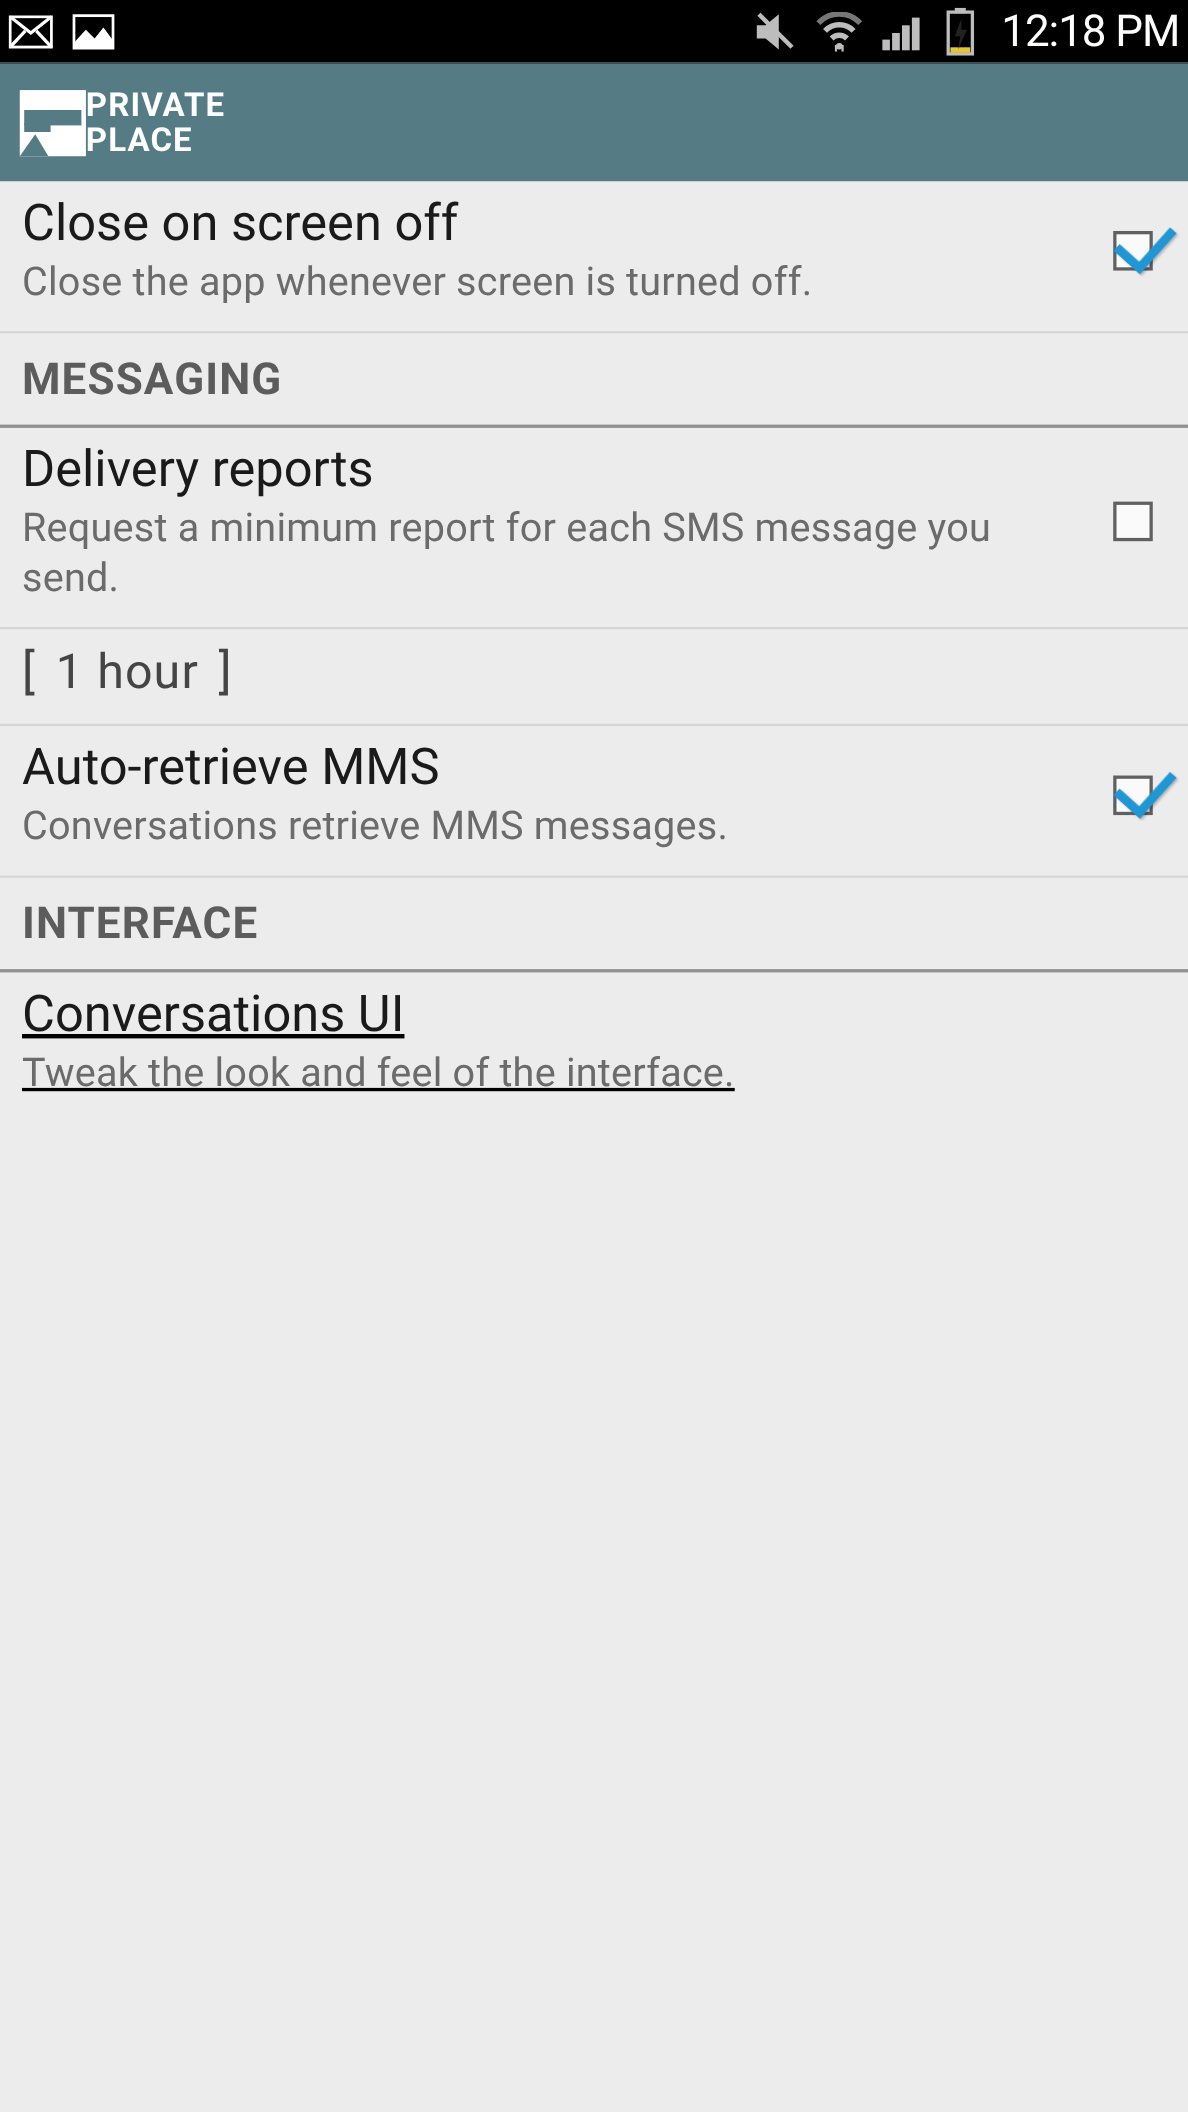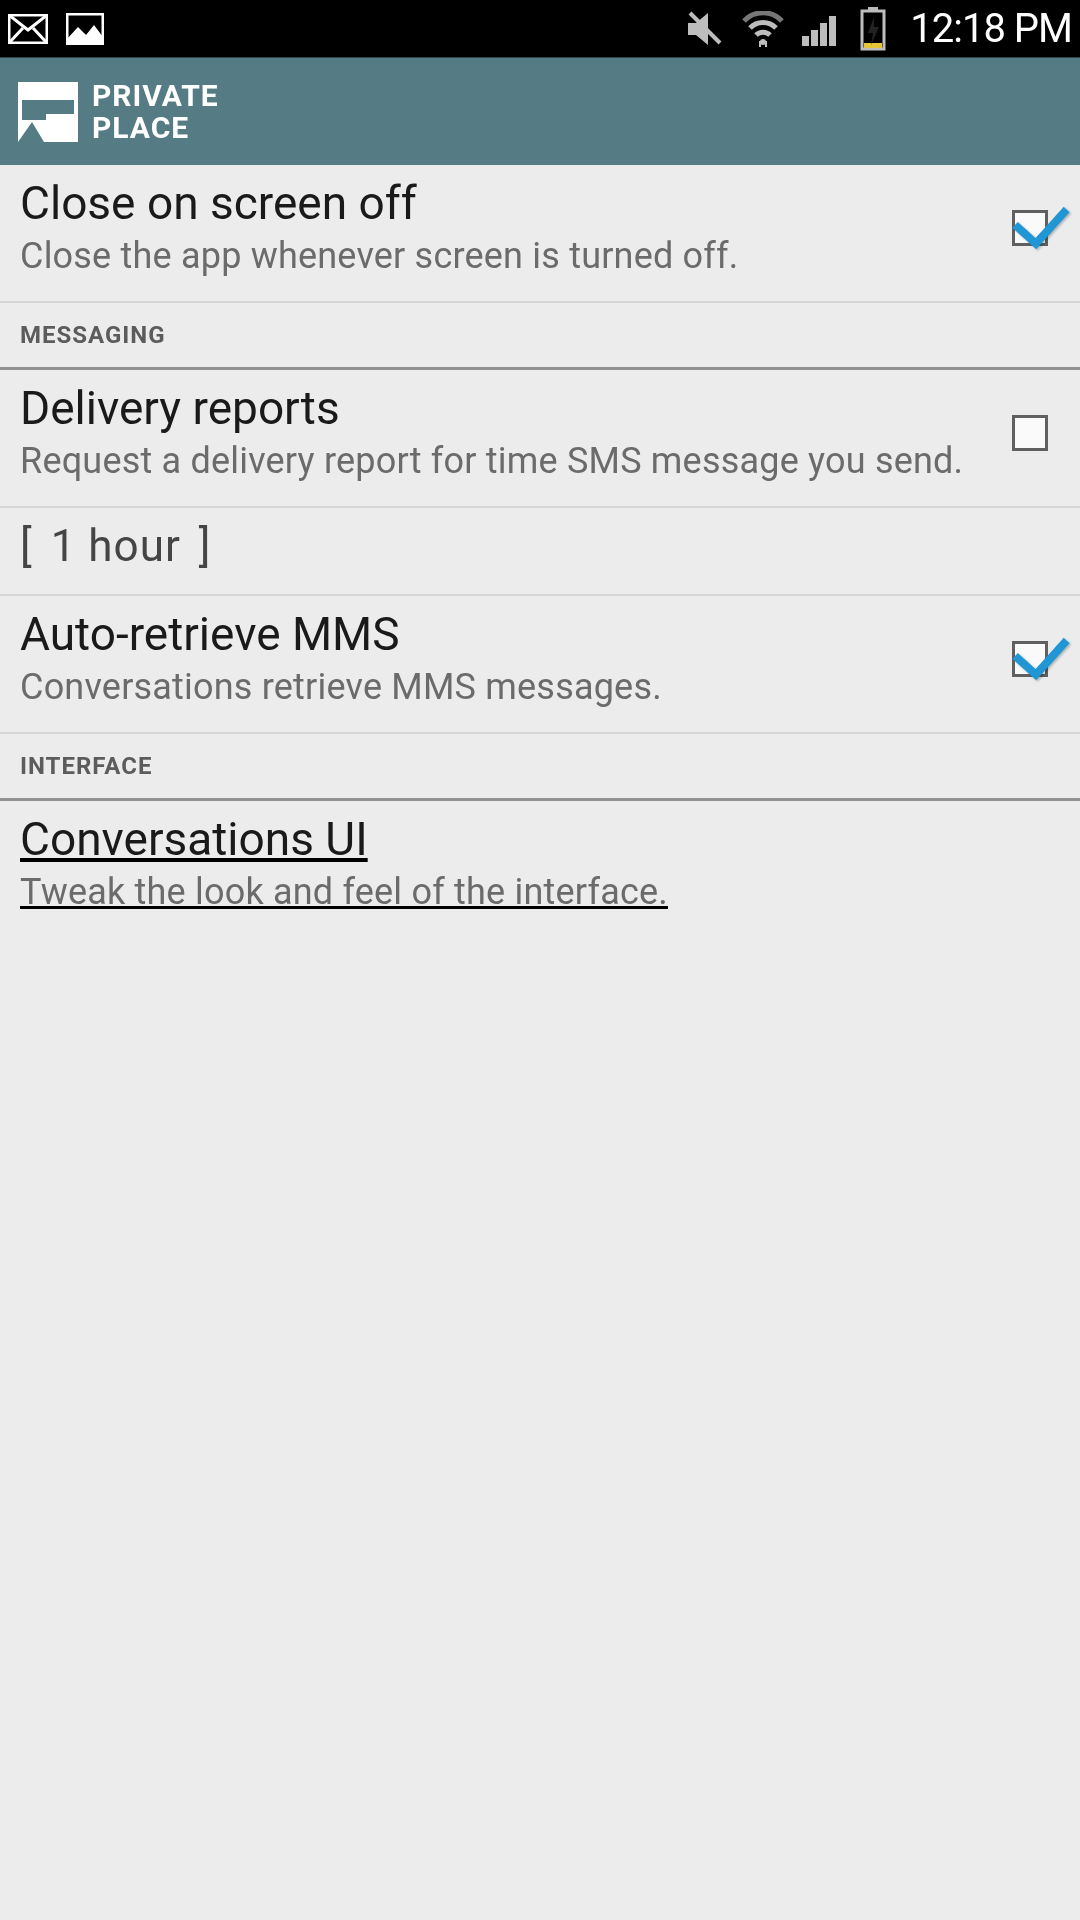--- a/index.html
+++ b/index.html
@@ -31,21 +31,20 @@
   }
   .ico { display: inline-flex; align-items: center; justify-content: center; }
 
   
   .app-header {
     background: #557c84;
     height: 108px;
     display: flex;
     align-items: center;
     padding-left: 18px;
-    gap: 14px;
     color: #fff;
     border-top: 1px solid #2d4448;
   }
   .app-logo {
     width: 60px;
     height: 60px;
     background: #fff;
     position: relative;
   }
   .app-logo svg { display:block; }
@@ -53,21 +52,21 @@
     font-size: 30px;
     font-weight: 700;
     letter-spacing: 1px;
     line-height: 1.05;
   }
 
   
   .settings { background: #ececec; }
 
   .section-header {
-    font-size: 24px;
+    font-size: 40px;
     font-weight: 700;
     color: #5c5c5c;
     letter-spacing: 1px;
     padding: 18px 20px 18px 20px;
     border-bottom: 3px solid #929292;
   }
 
   .row {
     display: flex;
     align-items: center;
@@ -209,21 +208,21 @@
       <div class="cb checked"></div>
     </div>
   </div>
 
 
   <div class="section-header">MESSAGING</div>
 
   <div class="row">
     <div class="text">
       <div class="title">Delivery reports</div>
-      <div class="desc">Request a delivery report for time SMS message you send.</div>
+      <div class="desc">Request a minimum report for each SMS message you send.</div>
     </div>
     <div class="control">
       <div class="cb"></div>
     </div>
   </div>
 
   <div class="row">
     <div class="control">
       <span class="bracket-value">
         <span class="lb">[</span><span class="val">1 hour</span><span class="rb">]</span>

